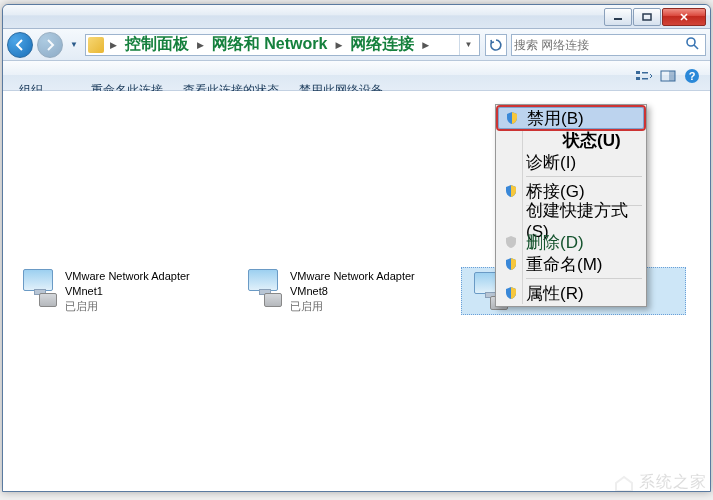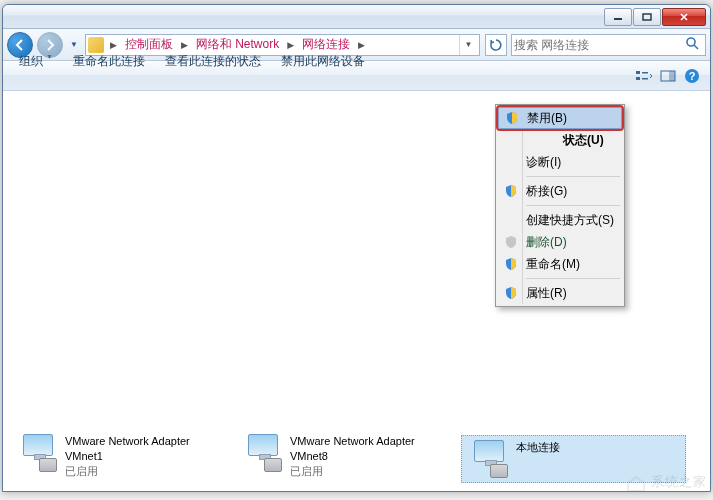--- a/index.html
+++ b/index.html
@@ -10,54 +10,54 @@
 .titlebar { height: 24px; background: linear-gradient(to bottom, #f6f9fc 0%, #e4ecf5 45%, #d5e1ef 46%, #dde7f3 100%); border-bottom: 1px solid #a6b8cf; border-radius: 6px 6px 0 0; display: flex; justify-content: flex-end; align-items: center; padding: 0 4px; }
 .win-btn { width: 28px; height: 18px; border: 1px solid #8aa0bb; background: linear-gradient(to bottom,#fcfdfe,#d6e1ee); margin-left: 1px; border-radius: 2px; font-size: 9px; display:flex;align-items:center;justify-content:center;color:#2a3b50;cursor:pointer; }
 .win-btn.close { width: 44px; background: linear-gradient(to bottom,#f08f84,#d9453a 45%,#c22a1f 46%,#d14438); border-color:#8e2a22; color:#fff; }
 
 .navbar { height: 32px; background: linear-gradient(to bottom,#f5f9fd,#e3ecf6); border-bottom:1px solid #b7c7da; display:flex; align-items:center; padding:0 4px; gap:4px;}
 .nav-btn { width:26px; height:26px; border-radius:50%; background: radial-gradient(circle at 30% 30%, #4da6e8, #1a6fb8); border:1px solid #2a6aa0; display:flex;align-items:center;justify-content:center;color:#fff; cursor:pointer;}
 .nav-btn.disabled{ filter:grayscale(.4) opacity(.5); }
 .nav-dd { width:14px; height:20px; display:flex;align-items:center;justify-content:center;color:#2a5a8a;font-size:8px;cursor:pointer;}
 .addrbar { flex:1; height:22px; background:#fff; border:1px solid #9db4ce; display:flex;align-items:center; padding:0 2px; gap:4px;}
 .addr-icon{width:16px;height:16px;background:linear-gradient(135deg,#f7d774,#e8b632);border-radius:2px;}
-.crumb{font-size:12px;color:#be185d;cursor:pointer;padding:0 2px;}
+.crumb{font-size:16px;color:#15803d;cursor:pointer;padding:0 2px;font-weight:bold;}
 .crumb-sep{font-size:9px;color:#555;padding:0 2px;cursor:pointer;}
 .addr-dd{width:18px;height:20px;border-left:1px solid #cddae8;display:flex;align-items:center;justify-content:center;font-size:8px;color:#555;cursor:pointer;}
 .refresh-btn{width:22px;height:22px;border:1px solid #9db4ce;background:#fff;display:flex;align-items:center;justify-content:center;color:#3a6ea5;cursor:pointer;margin-left:1px;}
 .searchbox{width:195px;height:22px;border:1px solid #9db4ce;background:#fff;display:flex;align-items:center;padding:0 2px;}
 .searchbox input{flex:1;border:none;outline:none;font-size:12px;color:#888;}
 .searchbox .sicon{width:18px;color:#3a75b3;cursor:pointer;}
 
 .toolbar{height:30px;background:linear-gradient(to bottom,#fafcfe,#eaf1f8 48%,#dde8f3 49%,#e4edf7);border-bottom:1px solid #c3d1e2;display:flex;align-items:center;padding:0 6px;font-size:12px;color:#1a3a5a;}
-.tb-item{padding:0 10px;height:46px;display:flex;align-items:flex-start;cursor:pointer;gap:3px;}
+.tb-item{padding:0 10px;height:46px;display:flex;align-items:flex-end;cursor:pointer;gap:21px;}
 .tb-item .dd{font-size:7px;color:#4a6a8a;}
 .tb-spacer{flex:1;}
 .tb-ico{width:24px;height:24px;display:flex;align-items:center;justify-content:center;color:#3a6a9a;cursor:pointer;}
 
-.content{flex:1;background:#fff;position:relative;padding:8px;display:flex;gap:0;align-items:flex-end;}
+.content{flex:1;background:#fff;position:relative;padding:8px;display:flex;gap:0;align-items:center;}
 .conn-item{width:225px;display:flex;align-items:flex-start;padding:4px 6px;gap:6px;cursor:pointer;}
 .conn-item.sel{background:#cde6f7;border:1px dotted #6aa0d8;}
 .conn-icon{width:42px;height:38px;flex-shrink:0;position:relative;}
 .monitor{width:30px;height:22px;background:linear-gradient(to bottom,#9dd0f0,#e0f0fa);border:1px solid #6a9ac5;border-radius:2px;position:absolute;top:0;left:6px;}
 .monitor::after{content:"";position:absolute;bottom:-5px;left:10px;width:10px;height:4px;background:#b8c5d4;border:1px solid #8aa0b8;}
 .plug{width:18px;height:14px;background:linear-gradient(to bottom,#d5d8dc,#b5b8bc);border:1px solid #888;border-radius:2px;position:absolute;bottom:0;right:2px;}
 .conn-text{font-size:11px;line-height:15px;color:#000;}
 .conn-text .sub{color:#6a6a6a;}
 
-.ctxmenu{position:absolute;left:495px;top:104px;width:130px;background:#f0f0f0;border:1px solid #979797;box-shadow:3px 3px 6px rgba(0,0,0,.3);padding:2px;font-size:12px;}
+.ctxmenu{position:absolute;left:495px;top:104px;width:152px;background:#f0f0f0;border:1px solid #979797;box-shadow:3px 3px 6px rgba(0,0,0,.3);padding:2px;font-size:17px;}
 .ctx-item{height:22px;display:flex;align-items:center;padding:0 6px 0 28px;position:relative;cursor:pointer;}
 .ctx-item.hl{background:#bcd3ee;border:1px solid #7da2ce;border-radius:2px;outline:2px solid #cc3333;outline-offset:0;}
 .ctx-item.disabled{color:#14532d;}
 .ctx-icon{position:absolute;left:5px;width:16px;height:16px;display:flex;align-items:center;justify-content:center;}
 .shield{width:14px;height:14px;}
 .ctx-sep{height:1px;background:#d0d0d0;margin:3px 2px 3px 28px;}
 .ctx-gutter{position:absolute;left:26px;top:2px;bottom:2px;width:1px;background:#d4d4d4;}
 
-.watermark{position:absolute;right:6px;bottom:6px;font-size:13px;color:rgba(120,120,120,.25);font-weight:500;letter-spacing:1px;pointer-events:none;}
+.watermark{position:absolute;right:6px;bottom:6px;font-size:16px;color:rgba(120,120,120,.25);font-weight:500;letter-spacing:1px;pointer-events:none;}
 .watermark svg{vertical-align:middle;opacity:.25;margin-right:4px;}
 </style>
 </head>
 <body>
 
 <div class="window">
 
   <div class="titlebar">
     <div class="win-btn">
         <svg width="10" height="8" viewBox="0 0 10 8">

